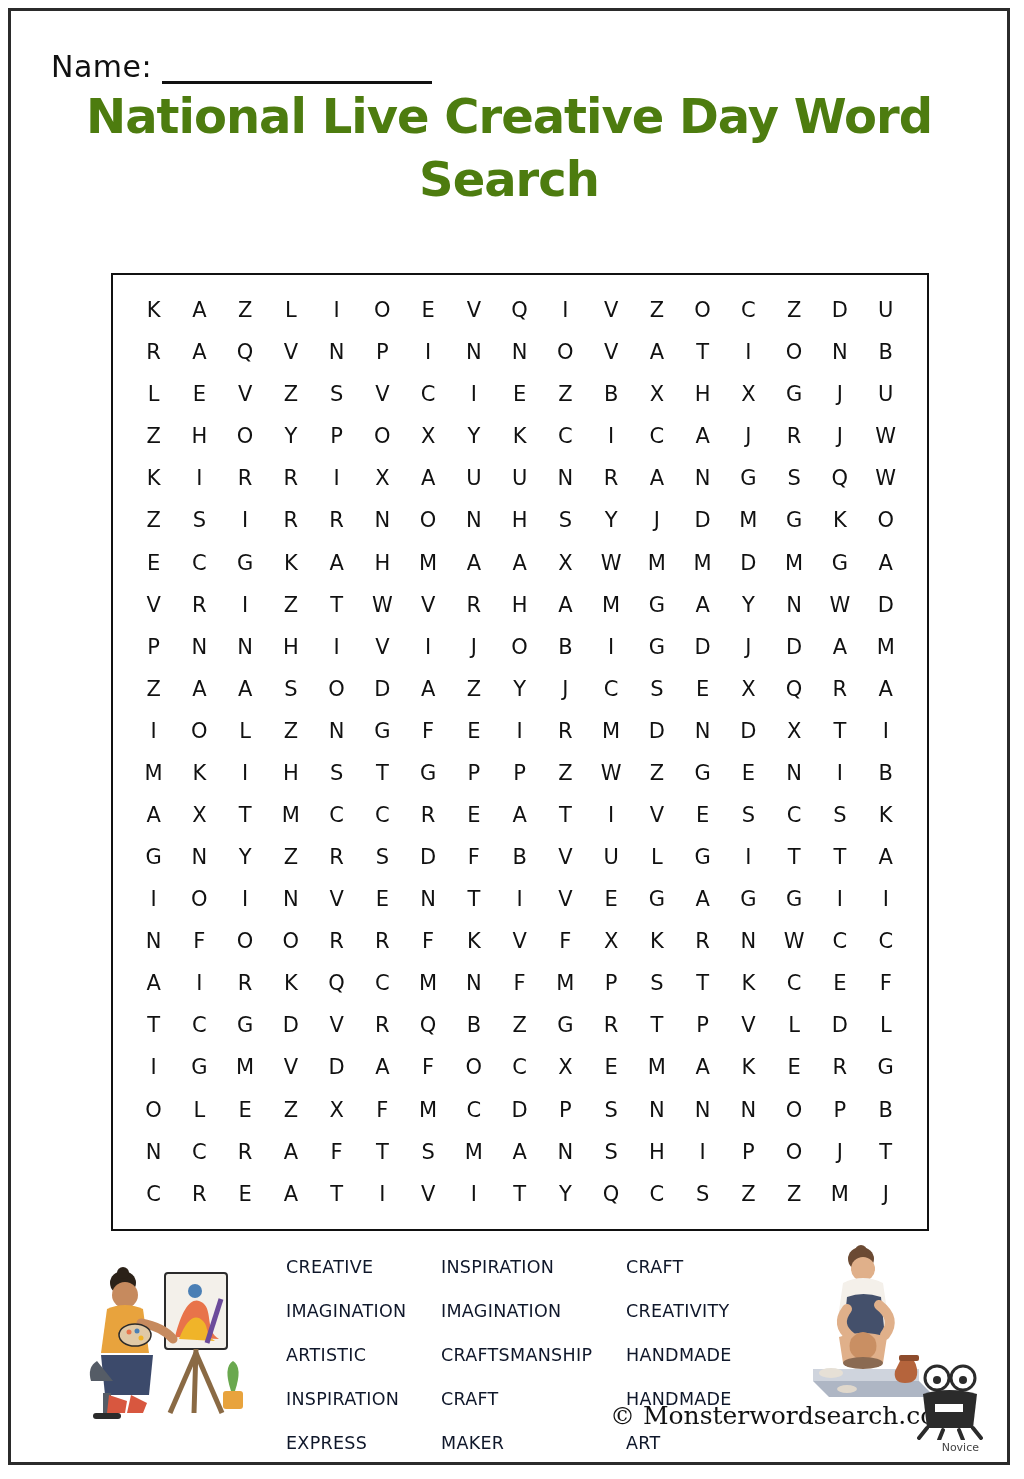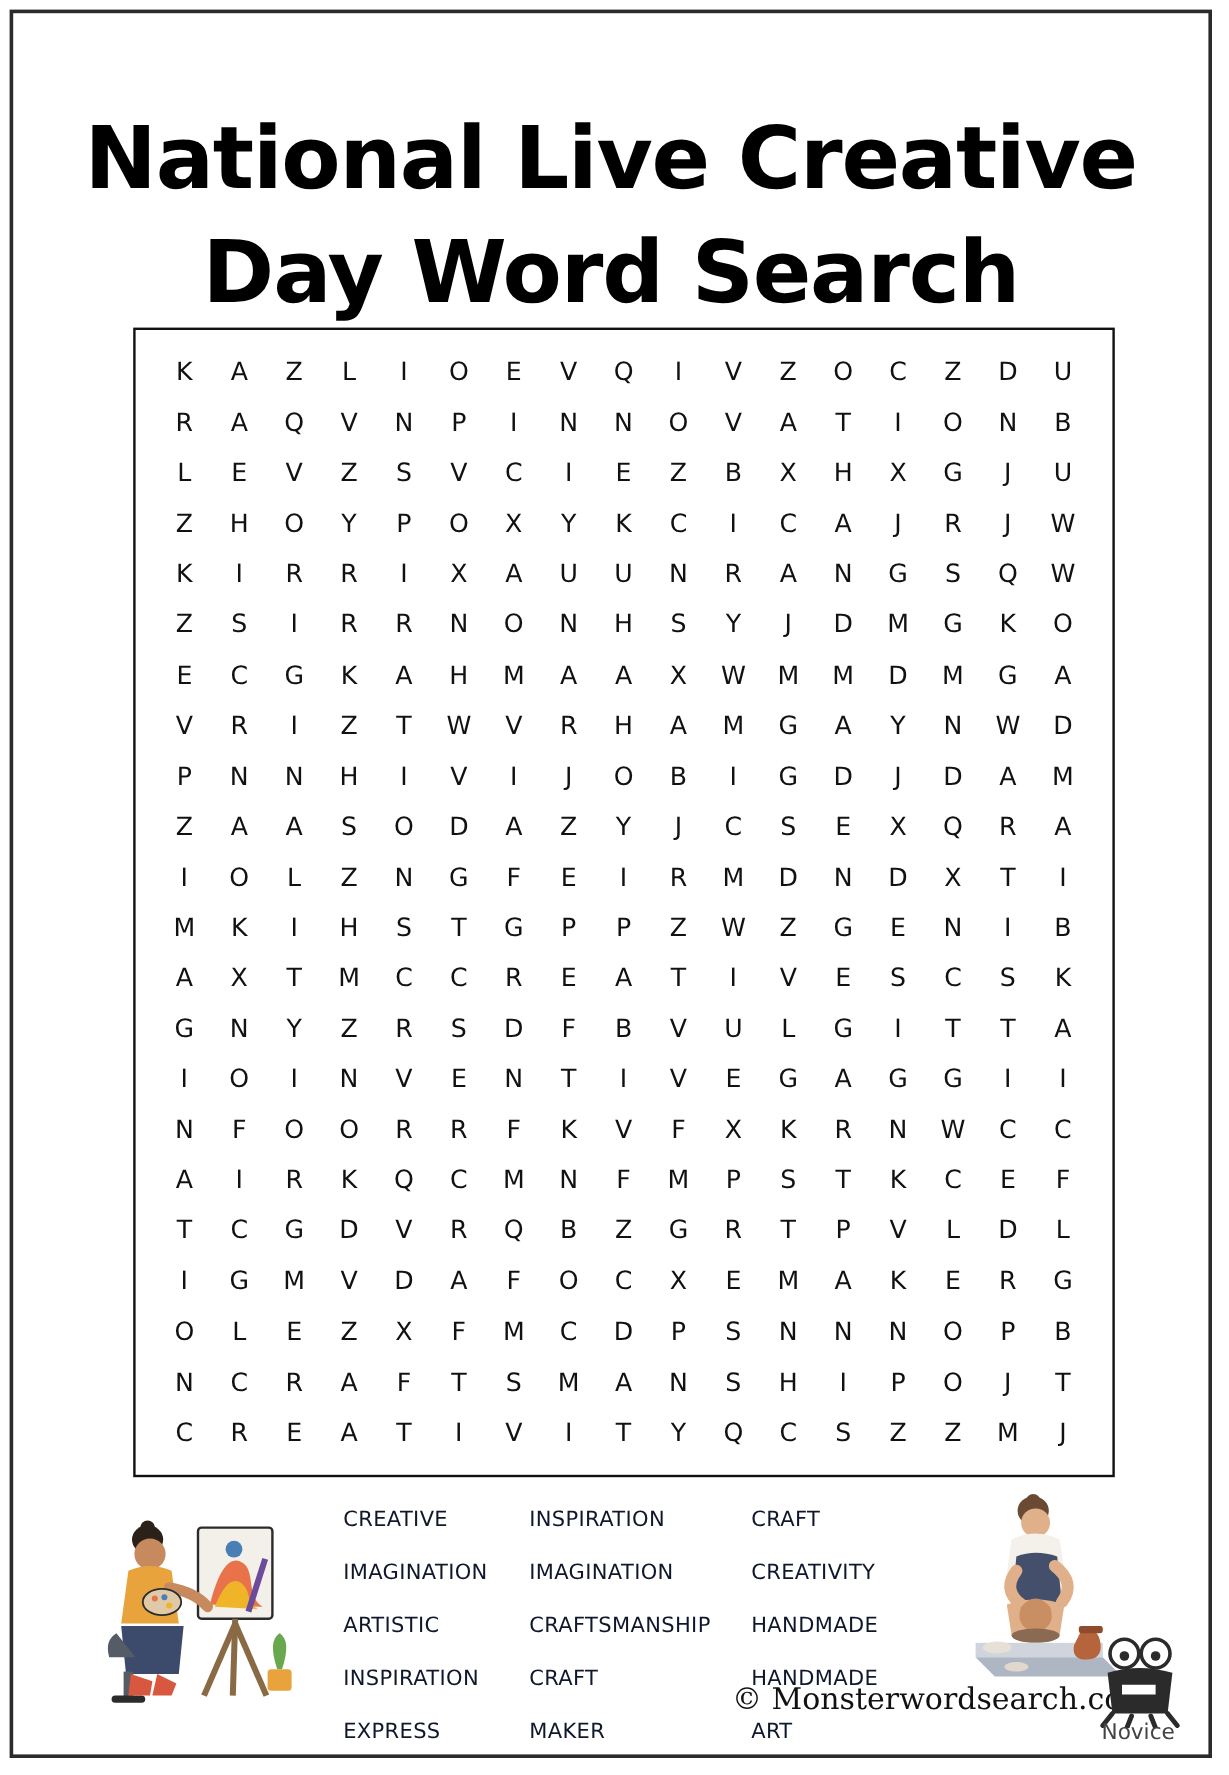--- a/index.html
+++ b/index.html
@@ -44,24 +44,24 @@
     height: 26px;
   }
   .title {
     position: absolute;
     left: 0;
     top: 74px;
     width: 100%;
     text-align: center;
     font-family: "DejaVu Sans", sans-serif;
     font-weight: 700;
-    font-size: 72px;
+    font-size: 48px;
     line-height: 1.32;
     letter-spacing: -1px;
-    color: #000000;
+    color: #4d7c0f;
     padding: 0 40px;
     box-sizing: border-box;
   }
   .grid-box {
     position: absolute;
     left: 100px;
     top: 262px;
     width: 818px;
     height: 958px;
     border: 2px solid #111;
@@ -104,21 +104,21 @@
     right: 48px;
     bottom: 32px;
     font-size: 25px;
     color: #111;
     font-family: "DejaVu Serif", serif;
   }
   .novice {
     position: absolute;
     right: 28px;
     bottom: 8px;
-    font-size: 18px;
+    font-size: 11px;
     color: #444;
     font-family: "DejaVu Sans", sans-serif;
   }
   .art-left {
     position: absolute;
     left: 68px;
     top: 1232px;
     width: 180px;
     height: 180px;
   }
@@ -135,20 +135,24 @@
     bottom: 22px;
     width: 80px;
     height: 80px;
   }
 </style>
 </head>
 <body>
 
 <div class="page">
 
+  <div class="name-row">
+    <span class="name-label">Name:</span>
+    <span class="name-line"></span>
+  </div>
 
   <div class="title">National Live Creative Day Word Search</div>
 
   <div class="grid-box">
     <table class="grid">
       <tbody id="grid-body">
           <tr>
             <td>K</td>
             <td>A</td>
             <td>Z</td>

